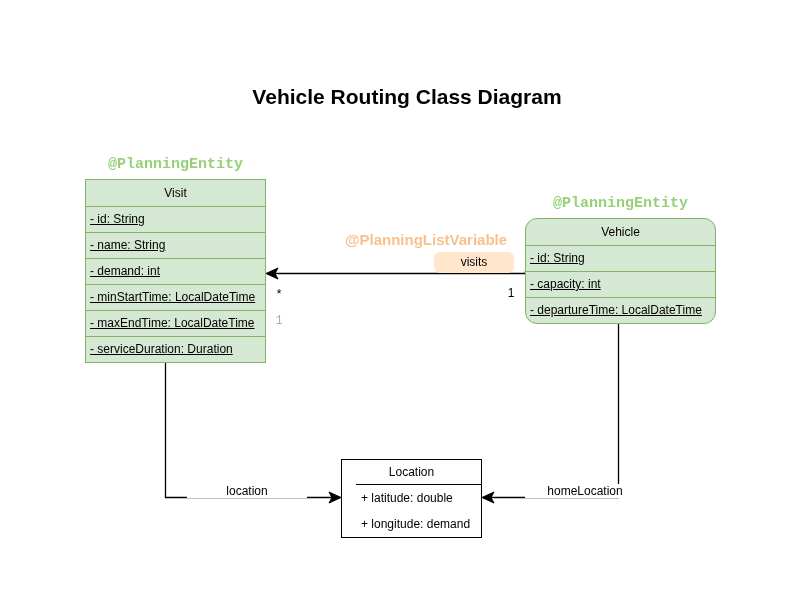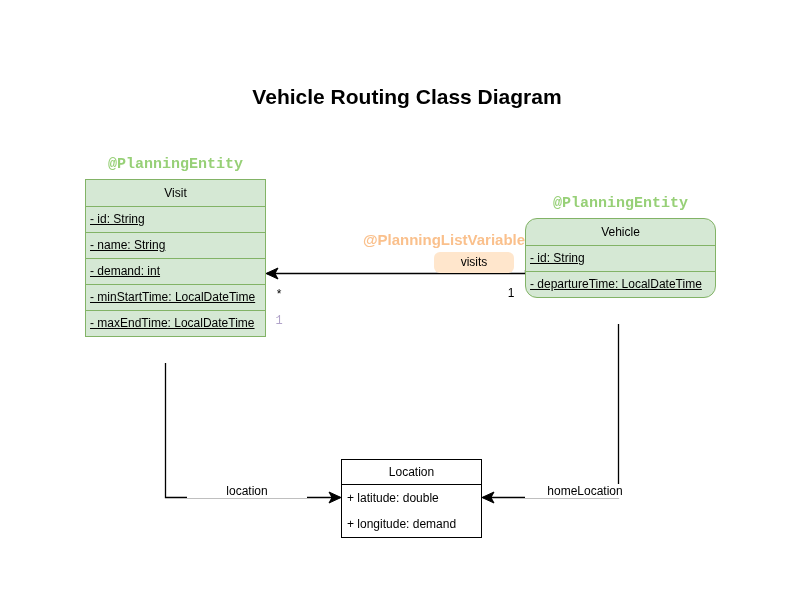--- a/index.html
+++ b/index.html
@@ -18,21 +18,21 @@
     position:absolute; box-sizing:border-box;
     background:#d5e8d4; border:1px solid #82b366; font-size:12px;
   }
   .uml .hdr { height:26px; line-height:26px; text-align:center; }
   .uml .row {
     height:26px; line-height:25px; box-sizing:border-box;
     border-top:1px solid #82b366; padding-left:4px; white-space:nowrap; overflow:hidden;text-decoration:underline;
   }
   .uml.plain { background:#ffffff; border-color:#000000; }
   .uml.plain .hdr { height:24px; line-height:24px; }
-  .uml.plain .body { border-top:1px solid #000000; }
+  .uml.plain .body { border-top:1px solid #000000;margin-left:14px; }
   .uml.plain .line { height:26px; line-height:26px; padding-left:5px; white-space:nowrap; }
 
   
   .anno {
     position:absolute; font-size:15px; font-weight:bold; text-align:center; white-space:nowrap;
   }
   .anno.green  { color:#97d077;font-family:Liberation Mono, monospace; }
   .anno.orange { color:#fac08c; }
 
   
@@ -75,38 +75,40 @@
   <div class="page-title">Vehicle Routing Class Diagram</div>
 
   <div class="anno green" style="left:85px; top:156px; width:181px;">@PlanningEntity</div>
   <div class="uml" style="left:85px; top:179px; width:181px;">
     <div class="hdr">Visit</div>
     <div class="row">- id: String</div>
     <div class="row">- name: String</div>
     <div class="row">- demand: int</div>
     <div class="row">- minStartTime: LocalDateTime</div>
     <div class="row">- maxEndTime: LocalDateTime</div>
+    <div class="row">- serviceDuration: Duration</div>
   </div>
 
   <div class="anno green" style="left:525px; top:195px; width:191px;">@PlanningEntity</div>
   <div class="uml" style="left:525px; top:218px; width:191px;border-radius:12px;">
     <div class="hdr">Vehicle</div>
     <div class="row">- id: String</div>
+    <div class="row">- capacity: int</div>
     <div class="row">- departureTime: LocalDateTime</div>
   </div>
 
   <div class="uml plain" style="left:341px; top:459px; width:141px;">
     <div class="hdr">Location</div>
     <div class="body">
       <div class="line">+ latitude: double</div>
       <div class="line">+ longitude: demand</div>
     </div>
   </div>
 
-  <div class="anno orange" style="left:344px; top:231px; width:200px;">@PlanningListVariable</div>
+  <div class="anno orange" style="left:326px; top:231px; width:200px;">@PlanningListVariable</div>
   <div class="edge-chip">visits</div>
 
   <div class="mult" style="left:271px; top:287px;">*</div>
   <div class="mult" style="left:503px; top:286px;">1</div>
   <div class="mult purple" style="left:271px; top:314px;">1</div>
 
   <div class="edge-label" style="left:187px; top:484px;">location</div>
   <div class="edge-label" style="left:525px; top:484px;">homeLocation</div>
 
 </div>

